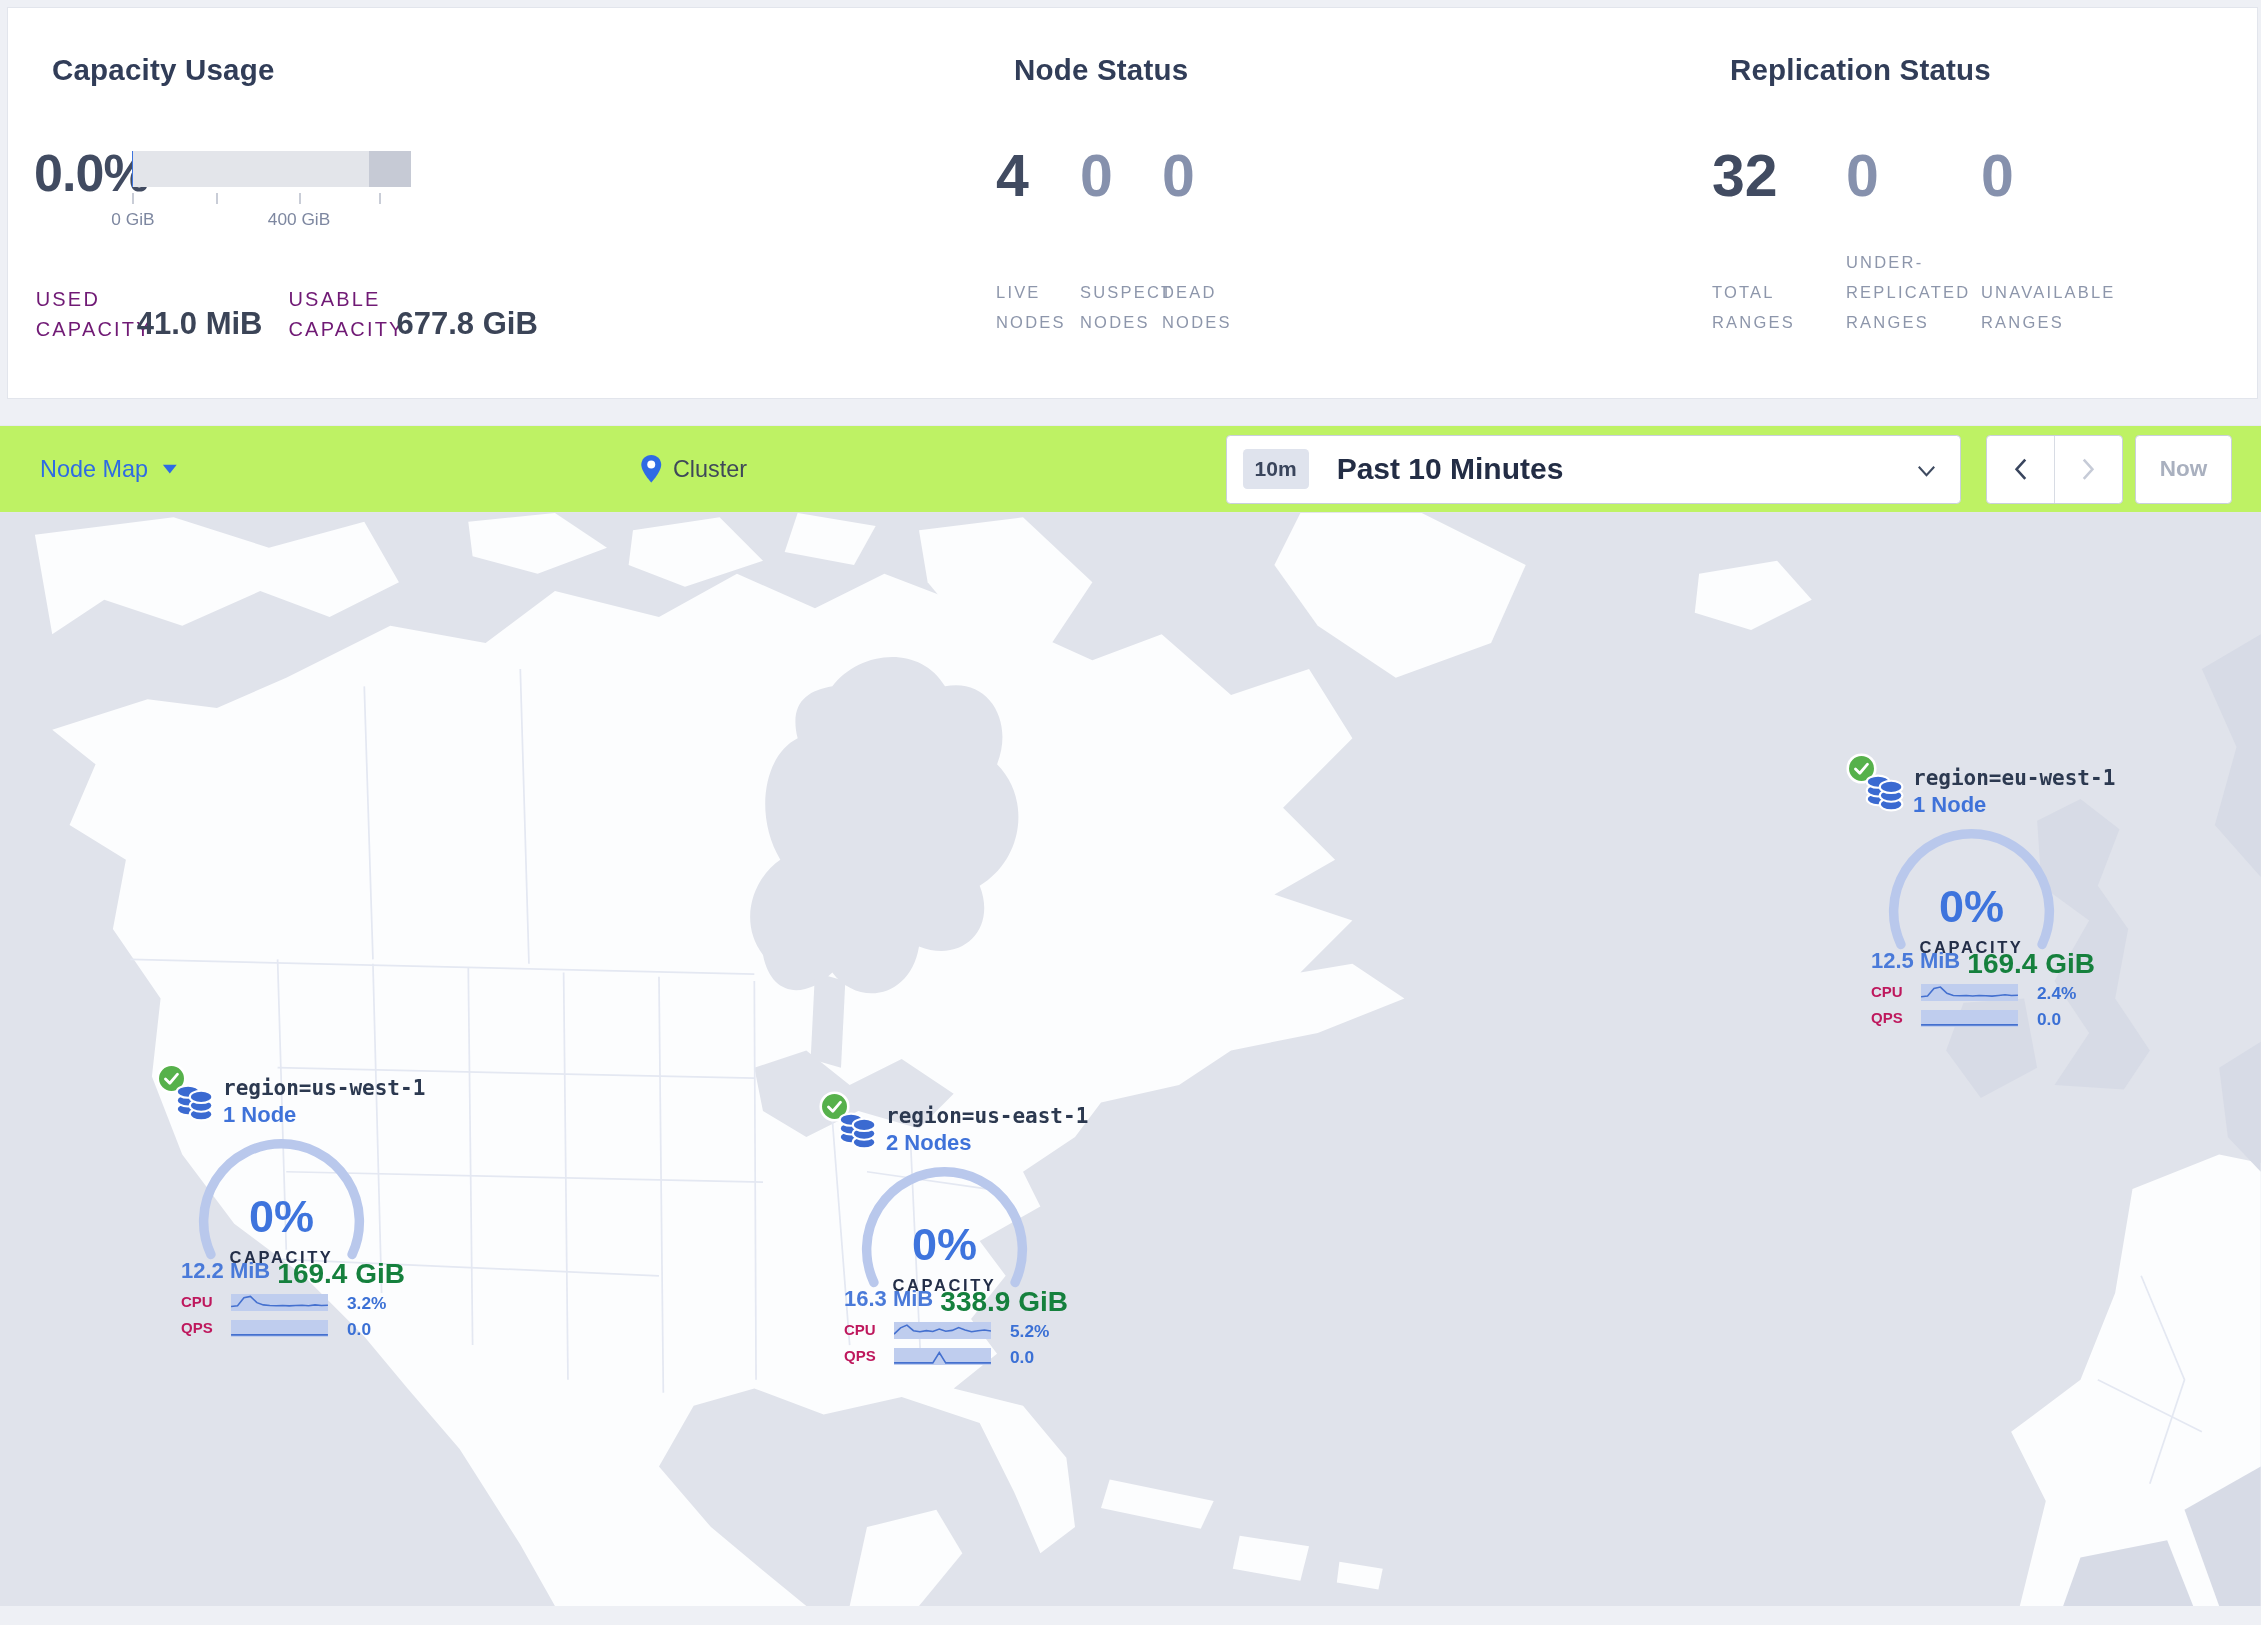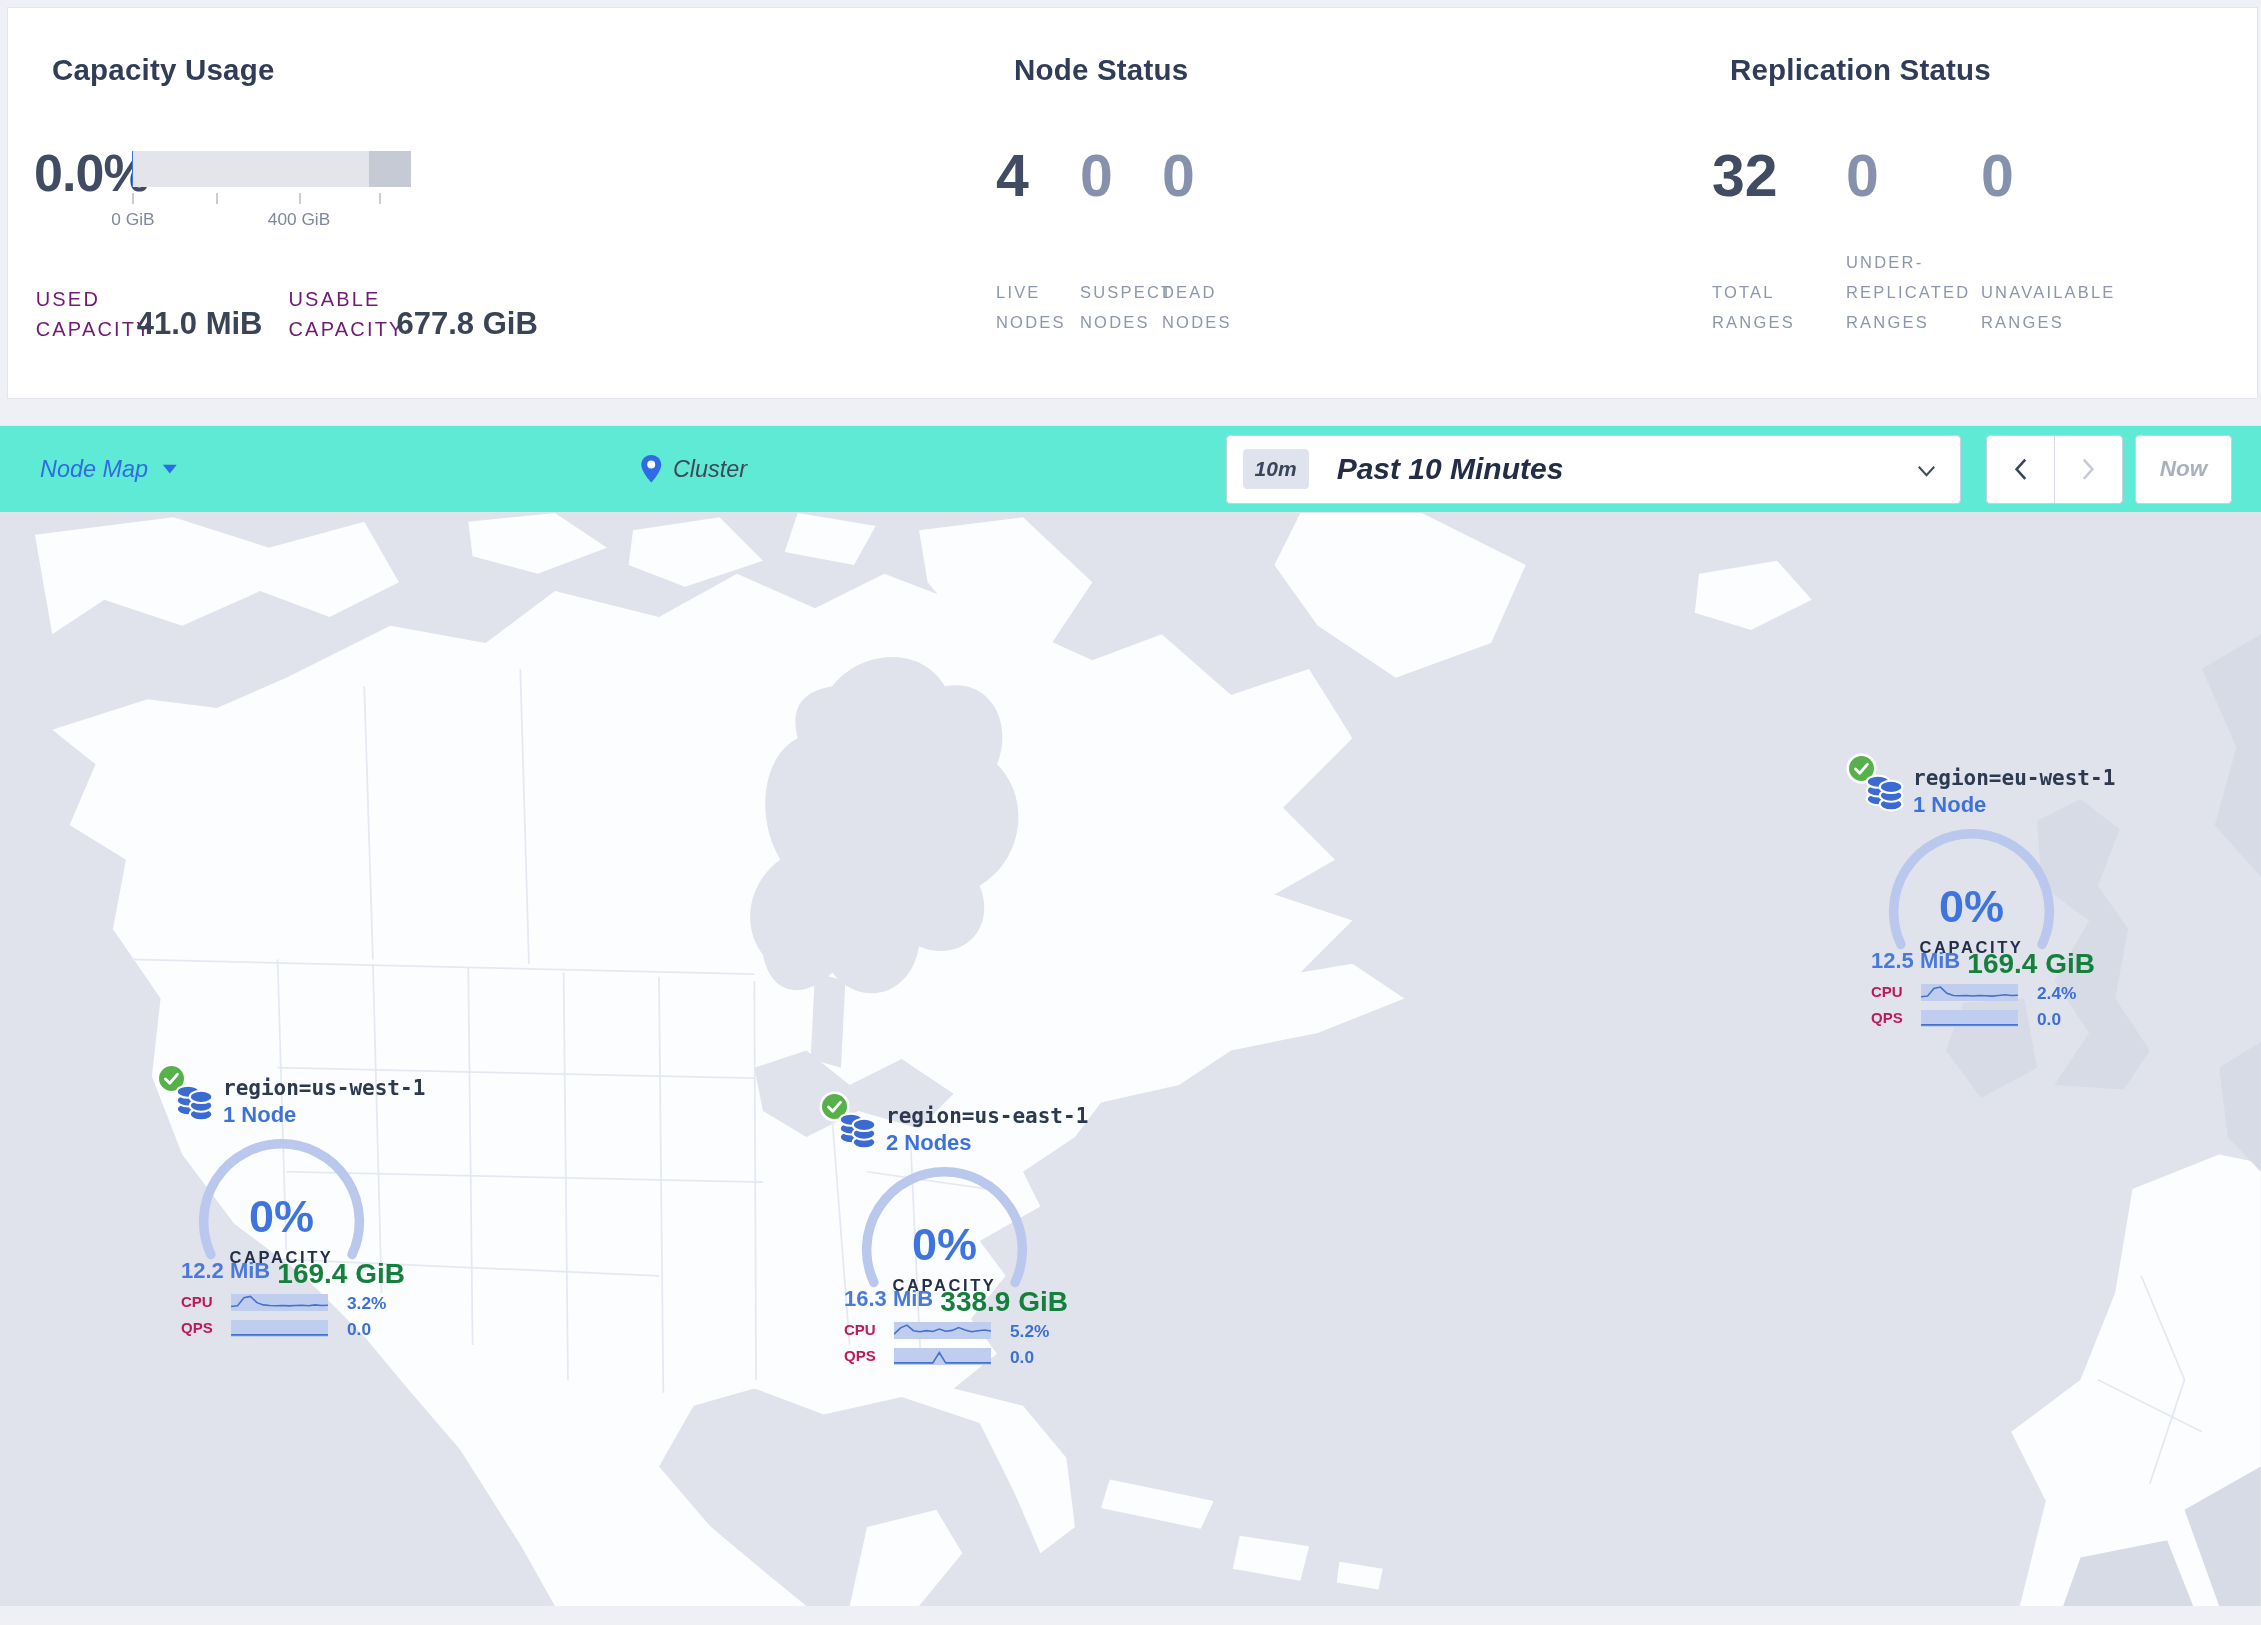--- a/index.html
+++ b/index.html
@@ -59,21 +59,21 @@
   .big-num.muted   { color:#8691ad; }
   .col-label {
     position:absolute; bottom:61px; width:139px;
     font-size:16.5px; line-height:30px; letter-spacing:2.2px; color:#8d96ab;
     text-transform:uppercase;
   }
 
   
   .toolbar {
     position:absolute; left:0; top:425px; width:2261px; height:88px;
-    background:#5eead4; border-top:0.9px solid #e7eaf0; border-bottom:0.9px solid #e2e5ec;font-style:italic;
+    background:#bef264; border-top:0.9px solid #e7eaf0; border-bottom:0.9px solid #e2e5ec;
   }
   .view-selector {
     position:absolute; left:40px; top:0; height:100%;
     display:flex; align-items:center; gap:14px; cursor:pointer;
   }
   .view-selector-label { font-size:23.4px; font-weight:500; color:#2e6be4; }
   .breadcrumb {
     position:absolute; left:640px; top:0; height:100%;
     display:flex; align-items:center; gap:10.4px;
   }

